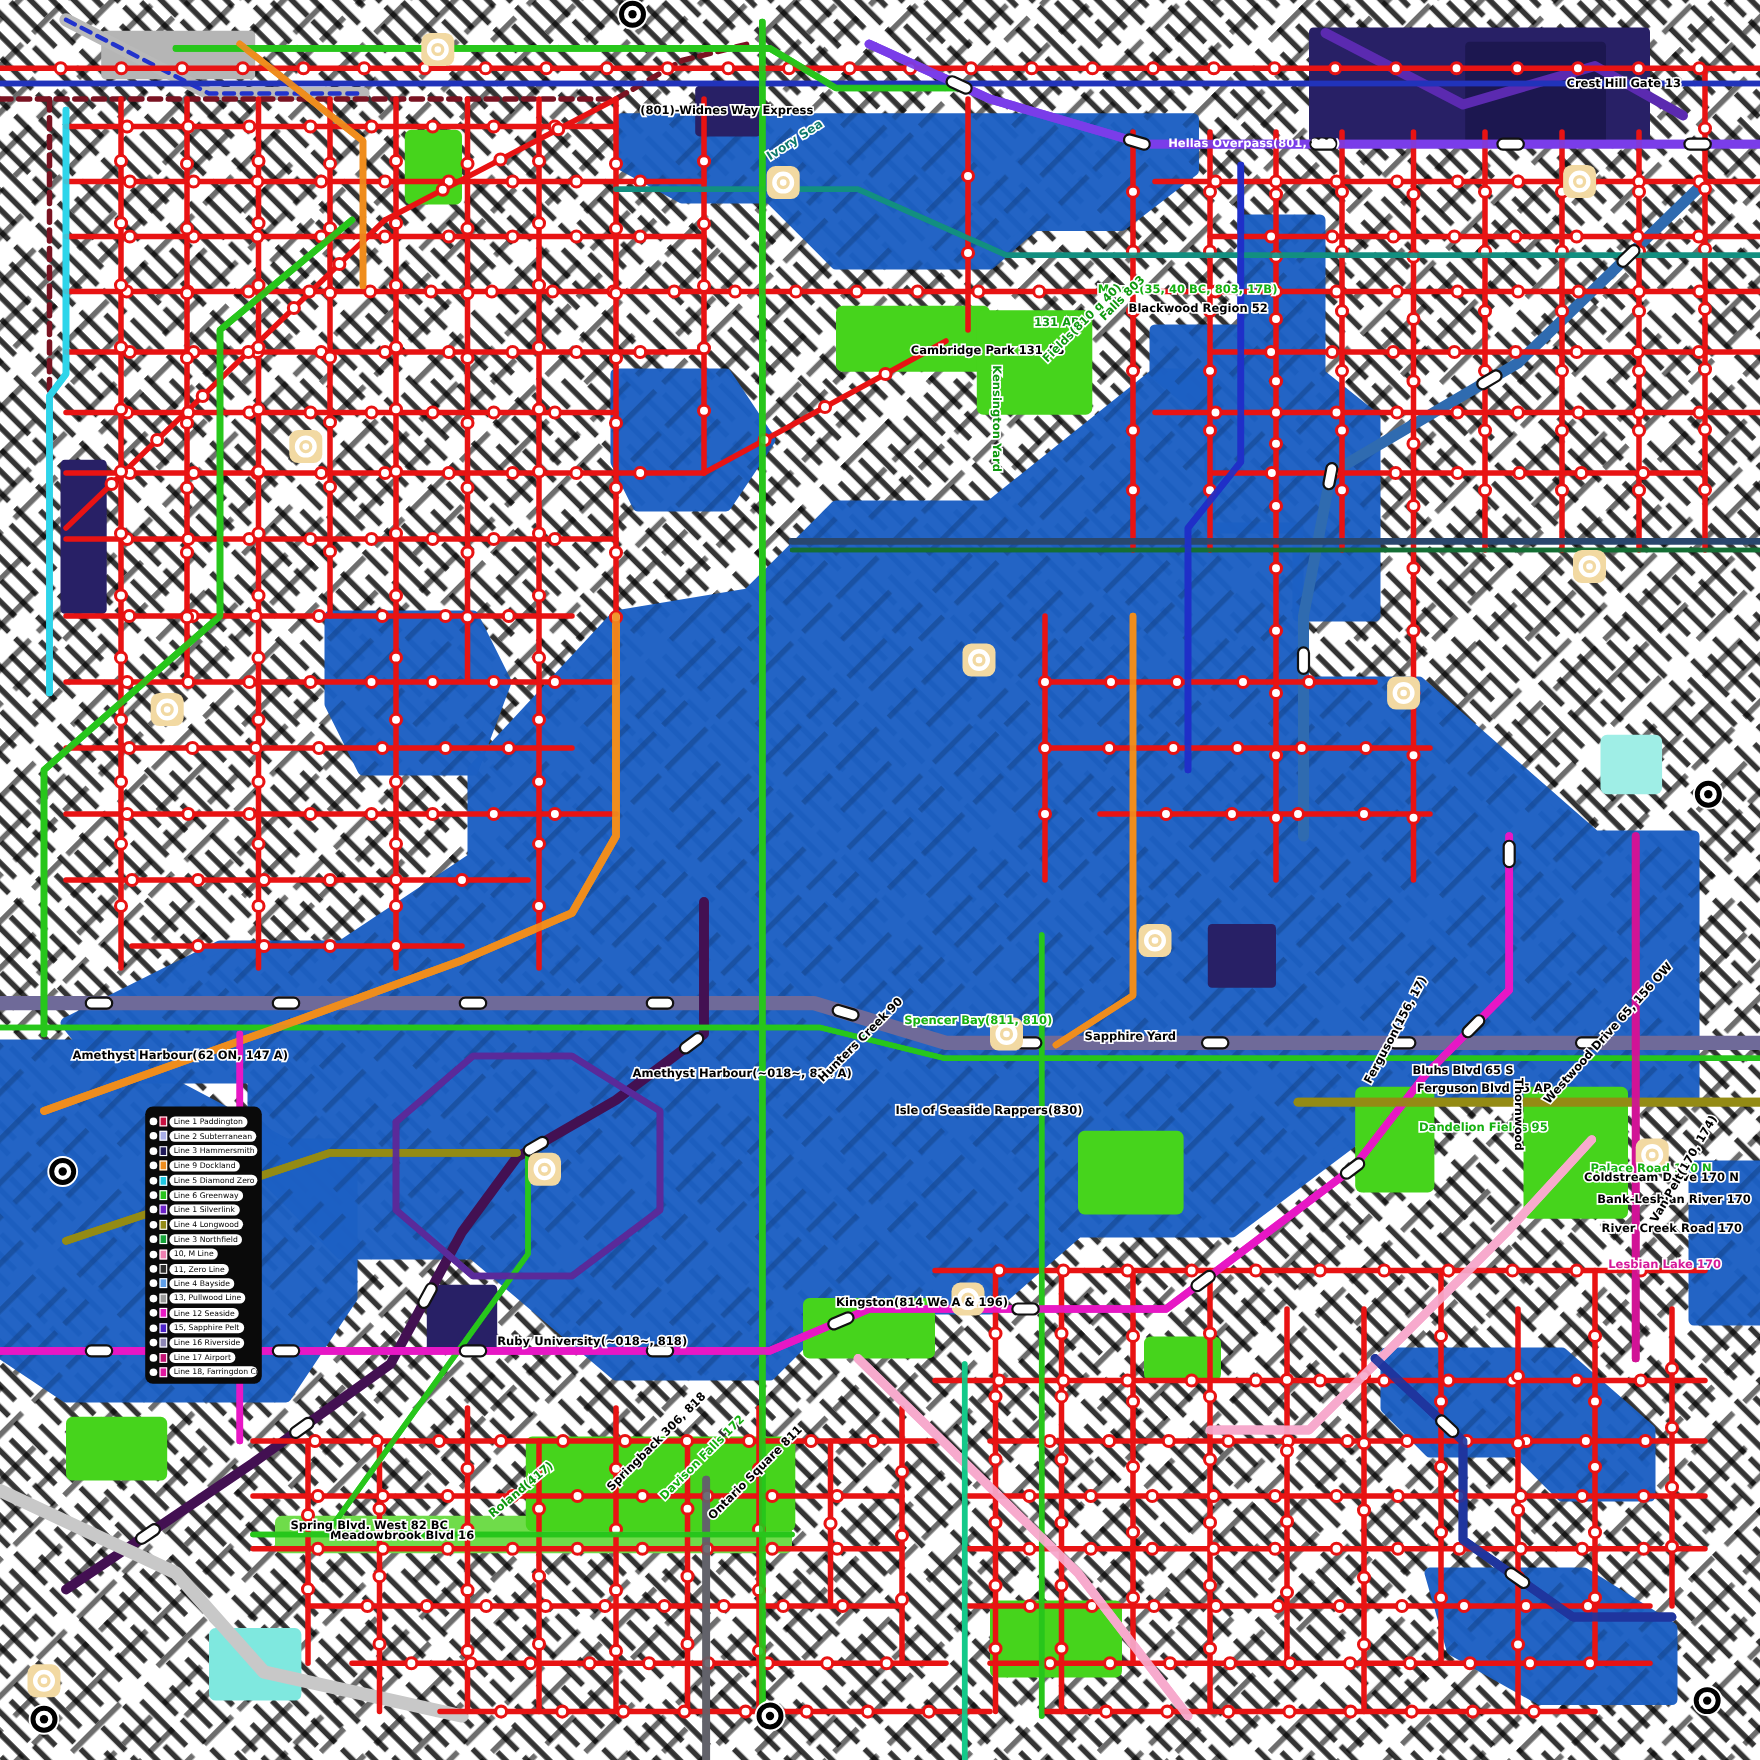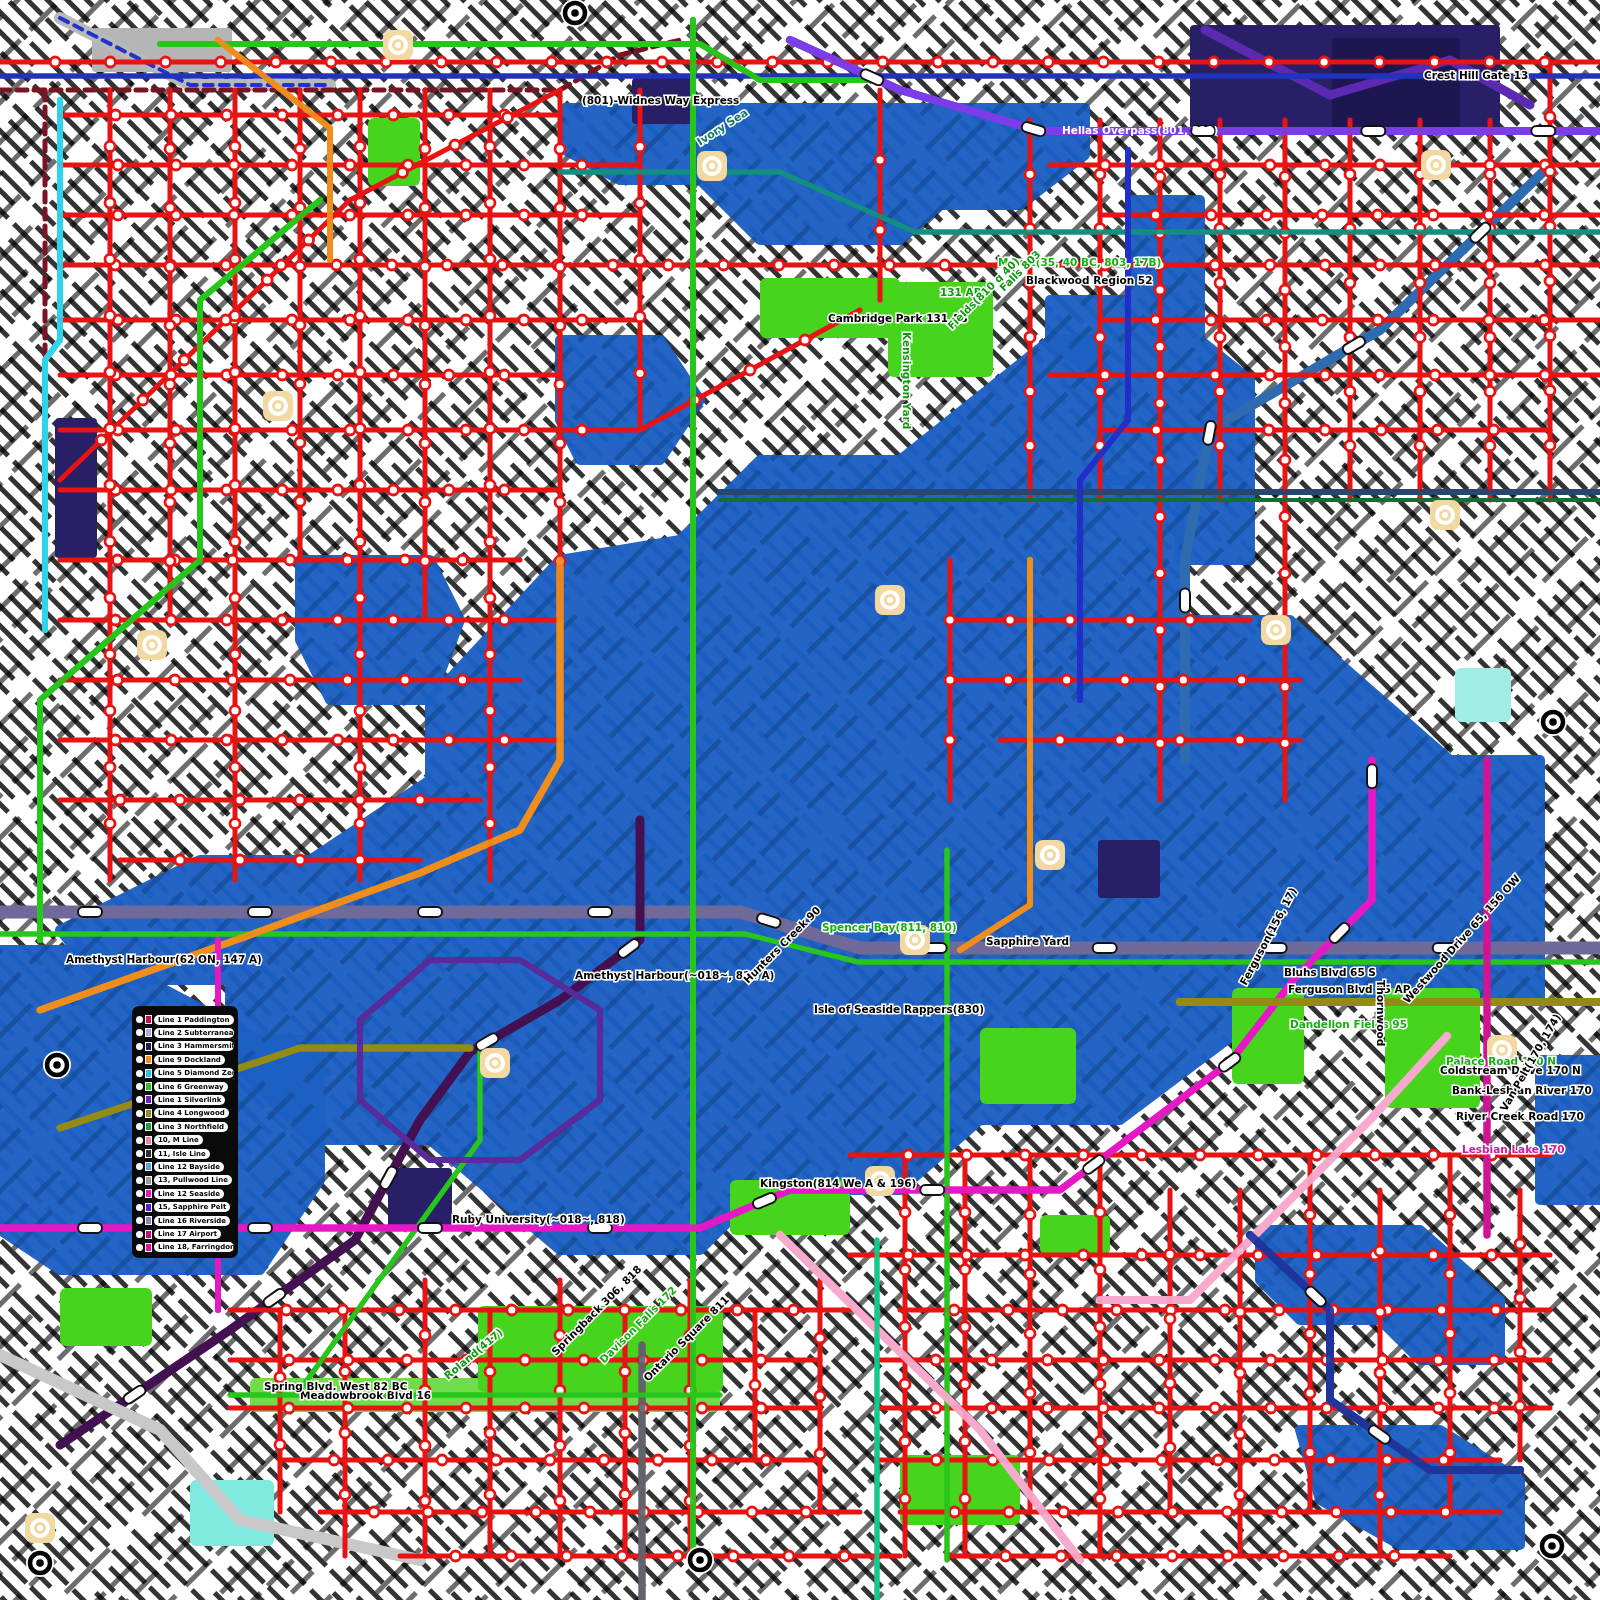--- a/index.html
+++ b/index.html
@@ -5,21 +5,21 @@
   html,body{margin:0;padding:0;background:#fff;}
   .stage{position:relative;width:1600px;height:1600px;overflow:hidden;background:#fff;
          font-family:"DejaVu Sans","Liberation Sans",sans-serif;}
   svg{position:absolute;left:0;top:0;}
   .legend{position:absolute;background:#0a0a0a;border-radius:7px;box-sizing:border-box;
           padding:7px 4px 4px 4px;display:flex;flex-direction:column;justify-content:space-between;}
   .legend-row{display:flex;align-items:center;height:13px;}
   .legend-bullet{width:7px;height:7px;border-radius:50%;background:#fff;flex:0 0 auto;margin-right:2px;}
   .legend-chip{width:7px;height:9px;flex:0 0 auto;margin-right:2px;border:1px solid #fff;box-sizing:border-box;}
   .legend-pill{background:#fff;border-radius:5px;height:10px;display:flex;align-items:center;
-               padding:0 4px;font-size:7px;font-weight:bold;color:#000;white-space:nowrap;overflow:hidden;}
+               padding:0 4px;font-size:7px;font-weight:normal;color:#000;white-space:nowrap;overflow:hidden;}
 </style>
 </head>
 <body>
 
 <div class="stage">
   <svg id="map-svg" width="1600" height="1600" viewBox="0 0 1600 1600">
     <defs>
       <pattern id="hA" width="84" height="84" patternUnits="userSpaceOnUse" patternTransform="rotate(45)">
         <rect x="0" y="6" width="46" height="5" fill="#000"></rect>
           <rect x="52" y="6" width="26" height="5" fill="#000"></rect>
@@ -1056,26 +1056,26 @@
         <span class="legend-pill">Line 3 Northfield</span>
       </div>
       <div class="legend-row">
         <span class="legend-bullet"></span>
         <span class="legend-chip" style="background: rgb(239, 127, 178);"></span>
         <span class="legend-pill">10, M Line</span>
       </div>
       <div class="legend-row">
         <span class="legend-bullet"></span>
         <span class="legend-chip" style="background: rgb(46, 46, 46);"></span>
-        <span class="legend-pill">11, Isle Line</span>
+        <span class="legend-pill">11, Zero Line</span>
       </div>
       <div class="legend-row">
         <span class="legend-bullet"></span>
         <span class="legend-chip" style="background: rgb(94, 159, 232);"></span>
-        <span class="legend-pill">Line 12 Bayside</span>
+        <span class="legend-pill">Line 4 Bayside</span>
       </div>
       <div class="legend-row">
         <span class="legend-bullet"></span>
         <span class="legend-chip" style="background: rgb(154, 154, 154);"></span>
         <span class="legend-pill">13, Pullwood Line</span>
       </div>
       <div class="legend-row">
         <span class="legend-bullet"></span>
         <span class="legend-chip" style="background: rgb(231, 24, 196);"></span>
         <span class="legend-pill">Line 12 Seaside</span>

